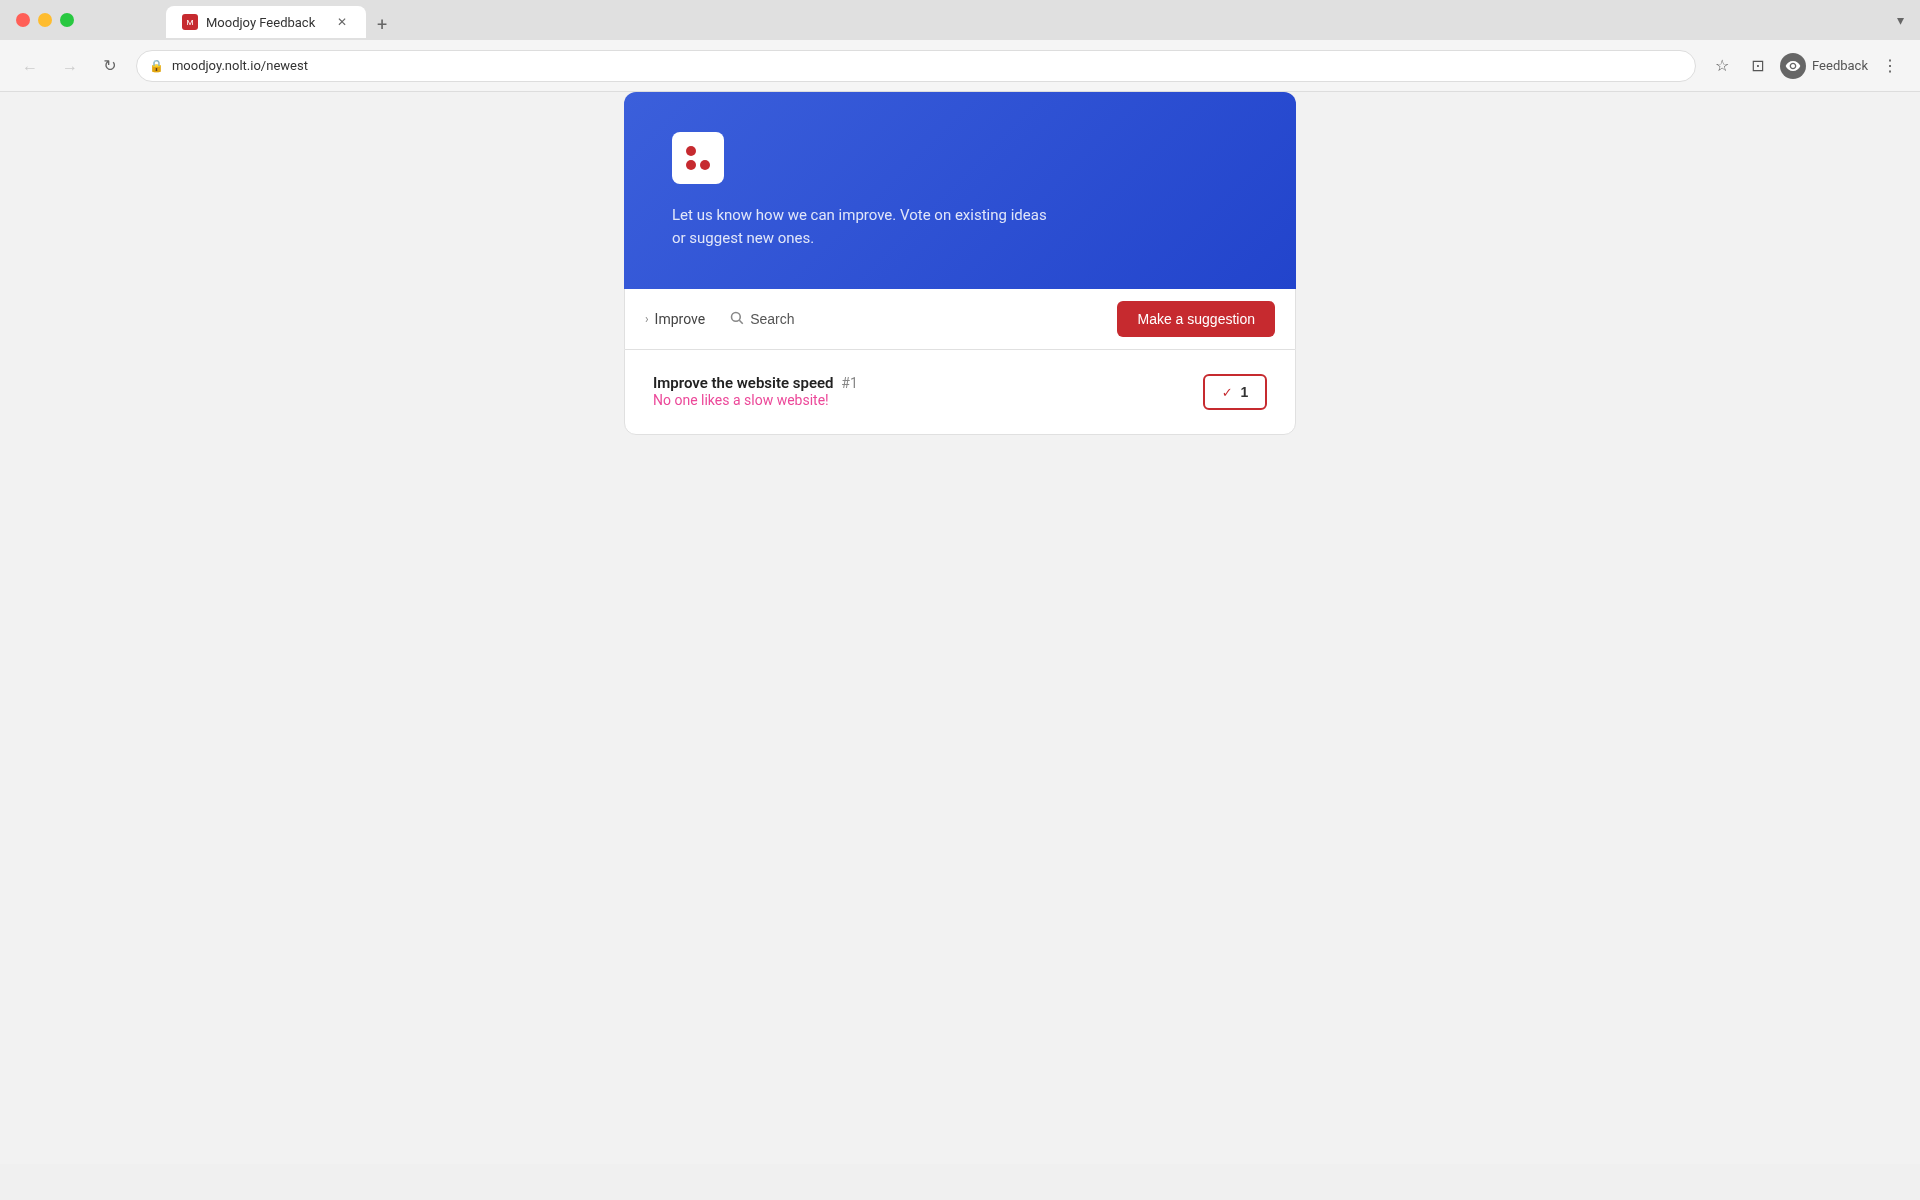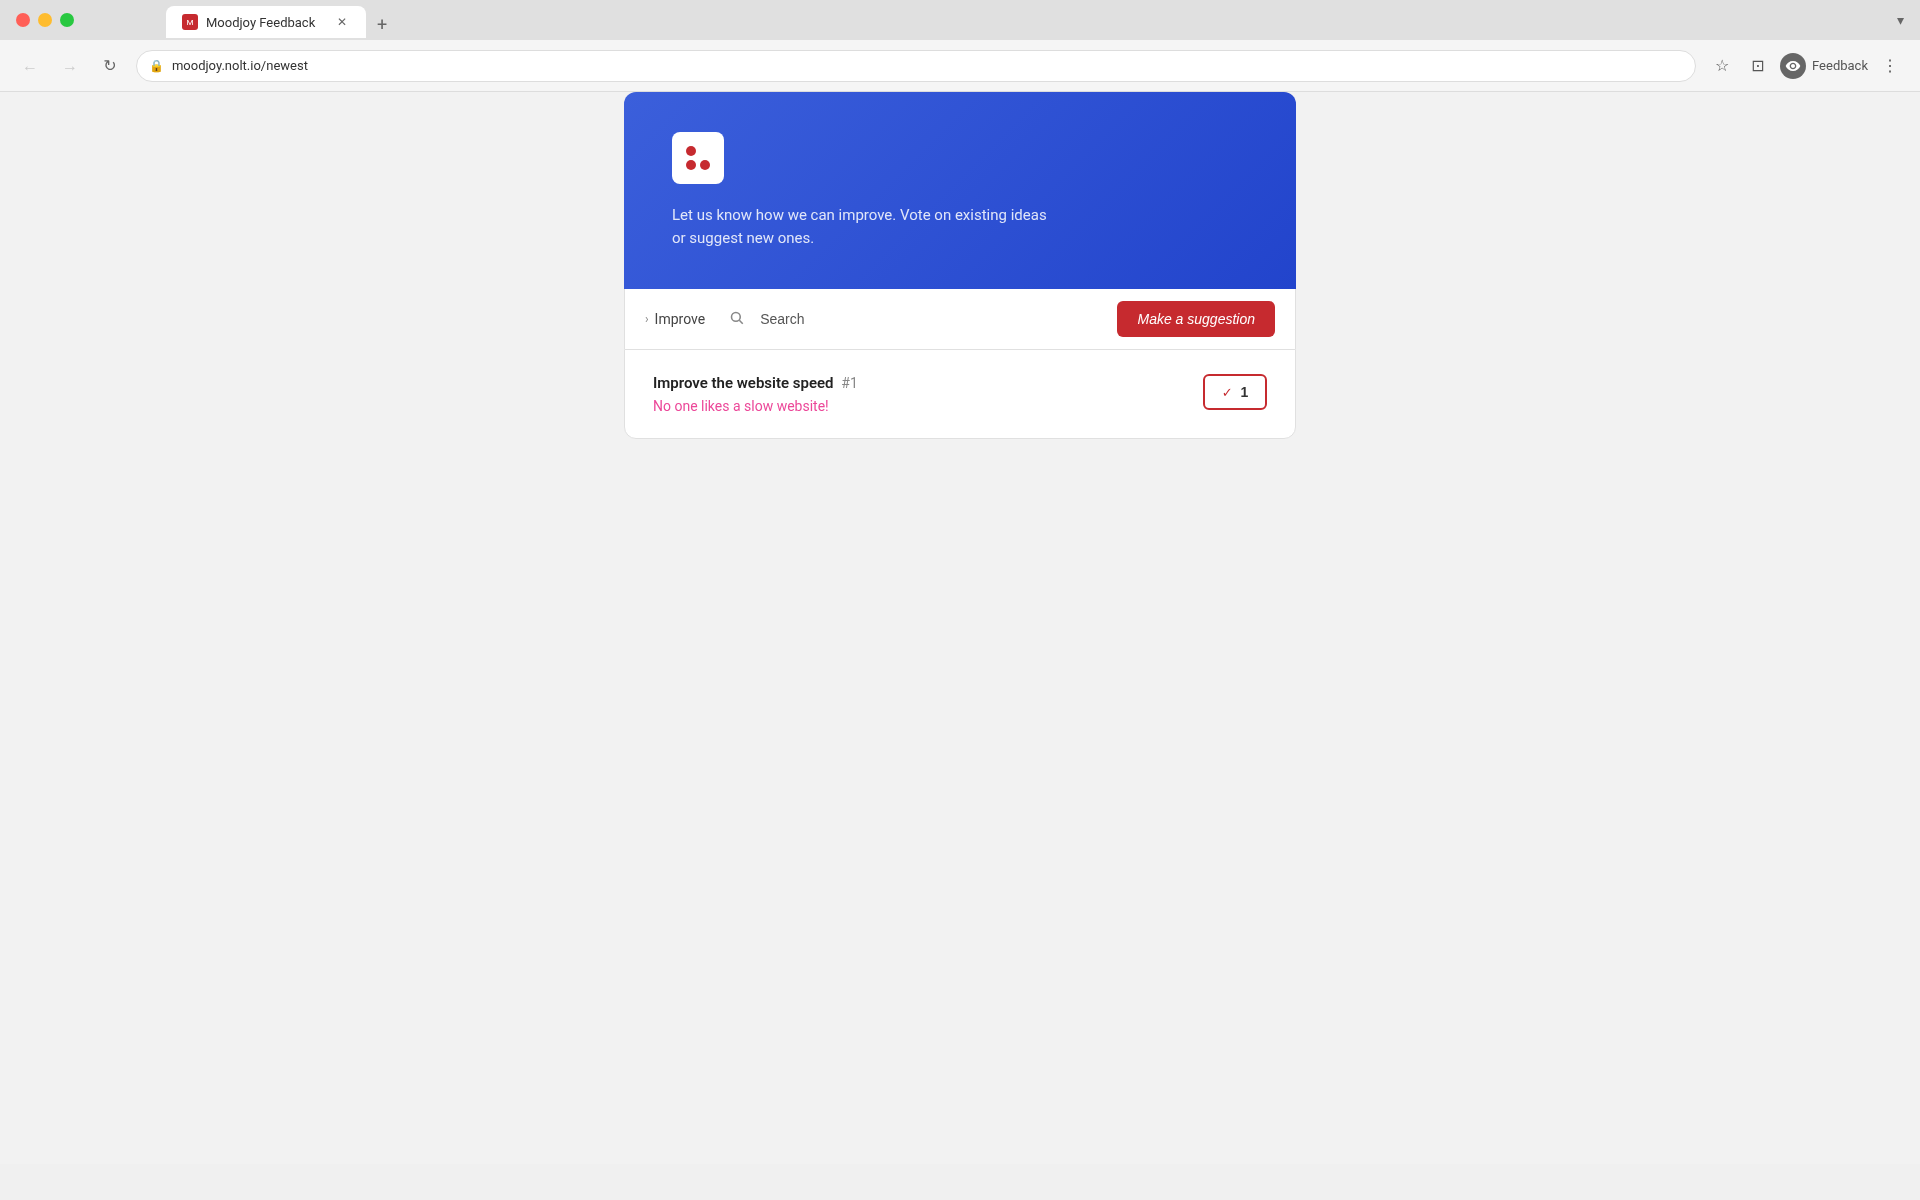--- a/index.html
+++ b/index.html
@@ -301,21 +301,21 @@
     }
 
     .chevron-icon {
       font-size: 12px;
       color: #888;
     }
 
     .search-btn {
       display: flex;
       align-items: center;
-      gap: 16px;
+      gap: 6px;
       font-size: 14px;
       color: #555;
       cursor: pointer;
       background: none;
       border: none;
       padding: 0;
       text-align: right;
     }
 
     .search-icon-svg {
@@ -326,21 +326,20 @@
     .suggestion-btn {
       margin-left: auto;
       background: #c62a2f;
       color: white;
       border: none;
       border-radius: 6px;
       padding: 10px 20px;
       font-size: 14px;
       font-weight: 500;
       cursor: pointer;
-      font-style: italic;
     }
 
     
     .suggestions-list {
       background: #fff;
       border: 1px solid #e0e0e0;
       border-radius: 0 0 12px 12px;
     }
 
     .suggestion-item {
@@ -356,21 +355,21 @@
     }
 
     .suggestion-info {
       flex: 1;
     }
 
     .suggestion-title {
       font-size: 15px;
       font-weight: 600;
       color: #222;
-      margin-bottom: 6px;
+      margin-bottom: 0;
     }
 
     .suggestion-title-id {
       font-weight: 400;
       color: #888;
       font-size: 14px;
       margin-left: 4px;
     }
 
     .suggestion-desc {

